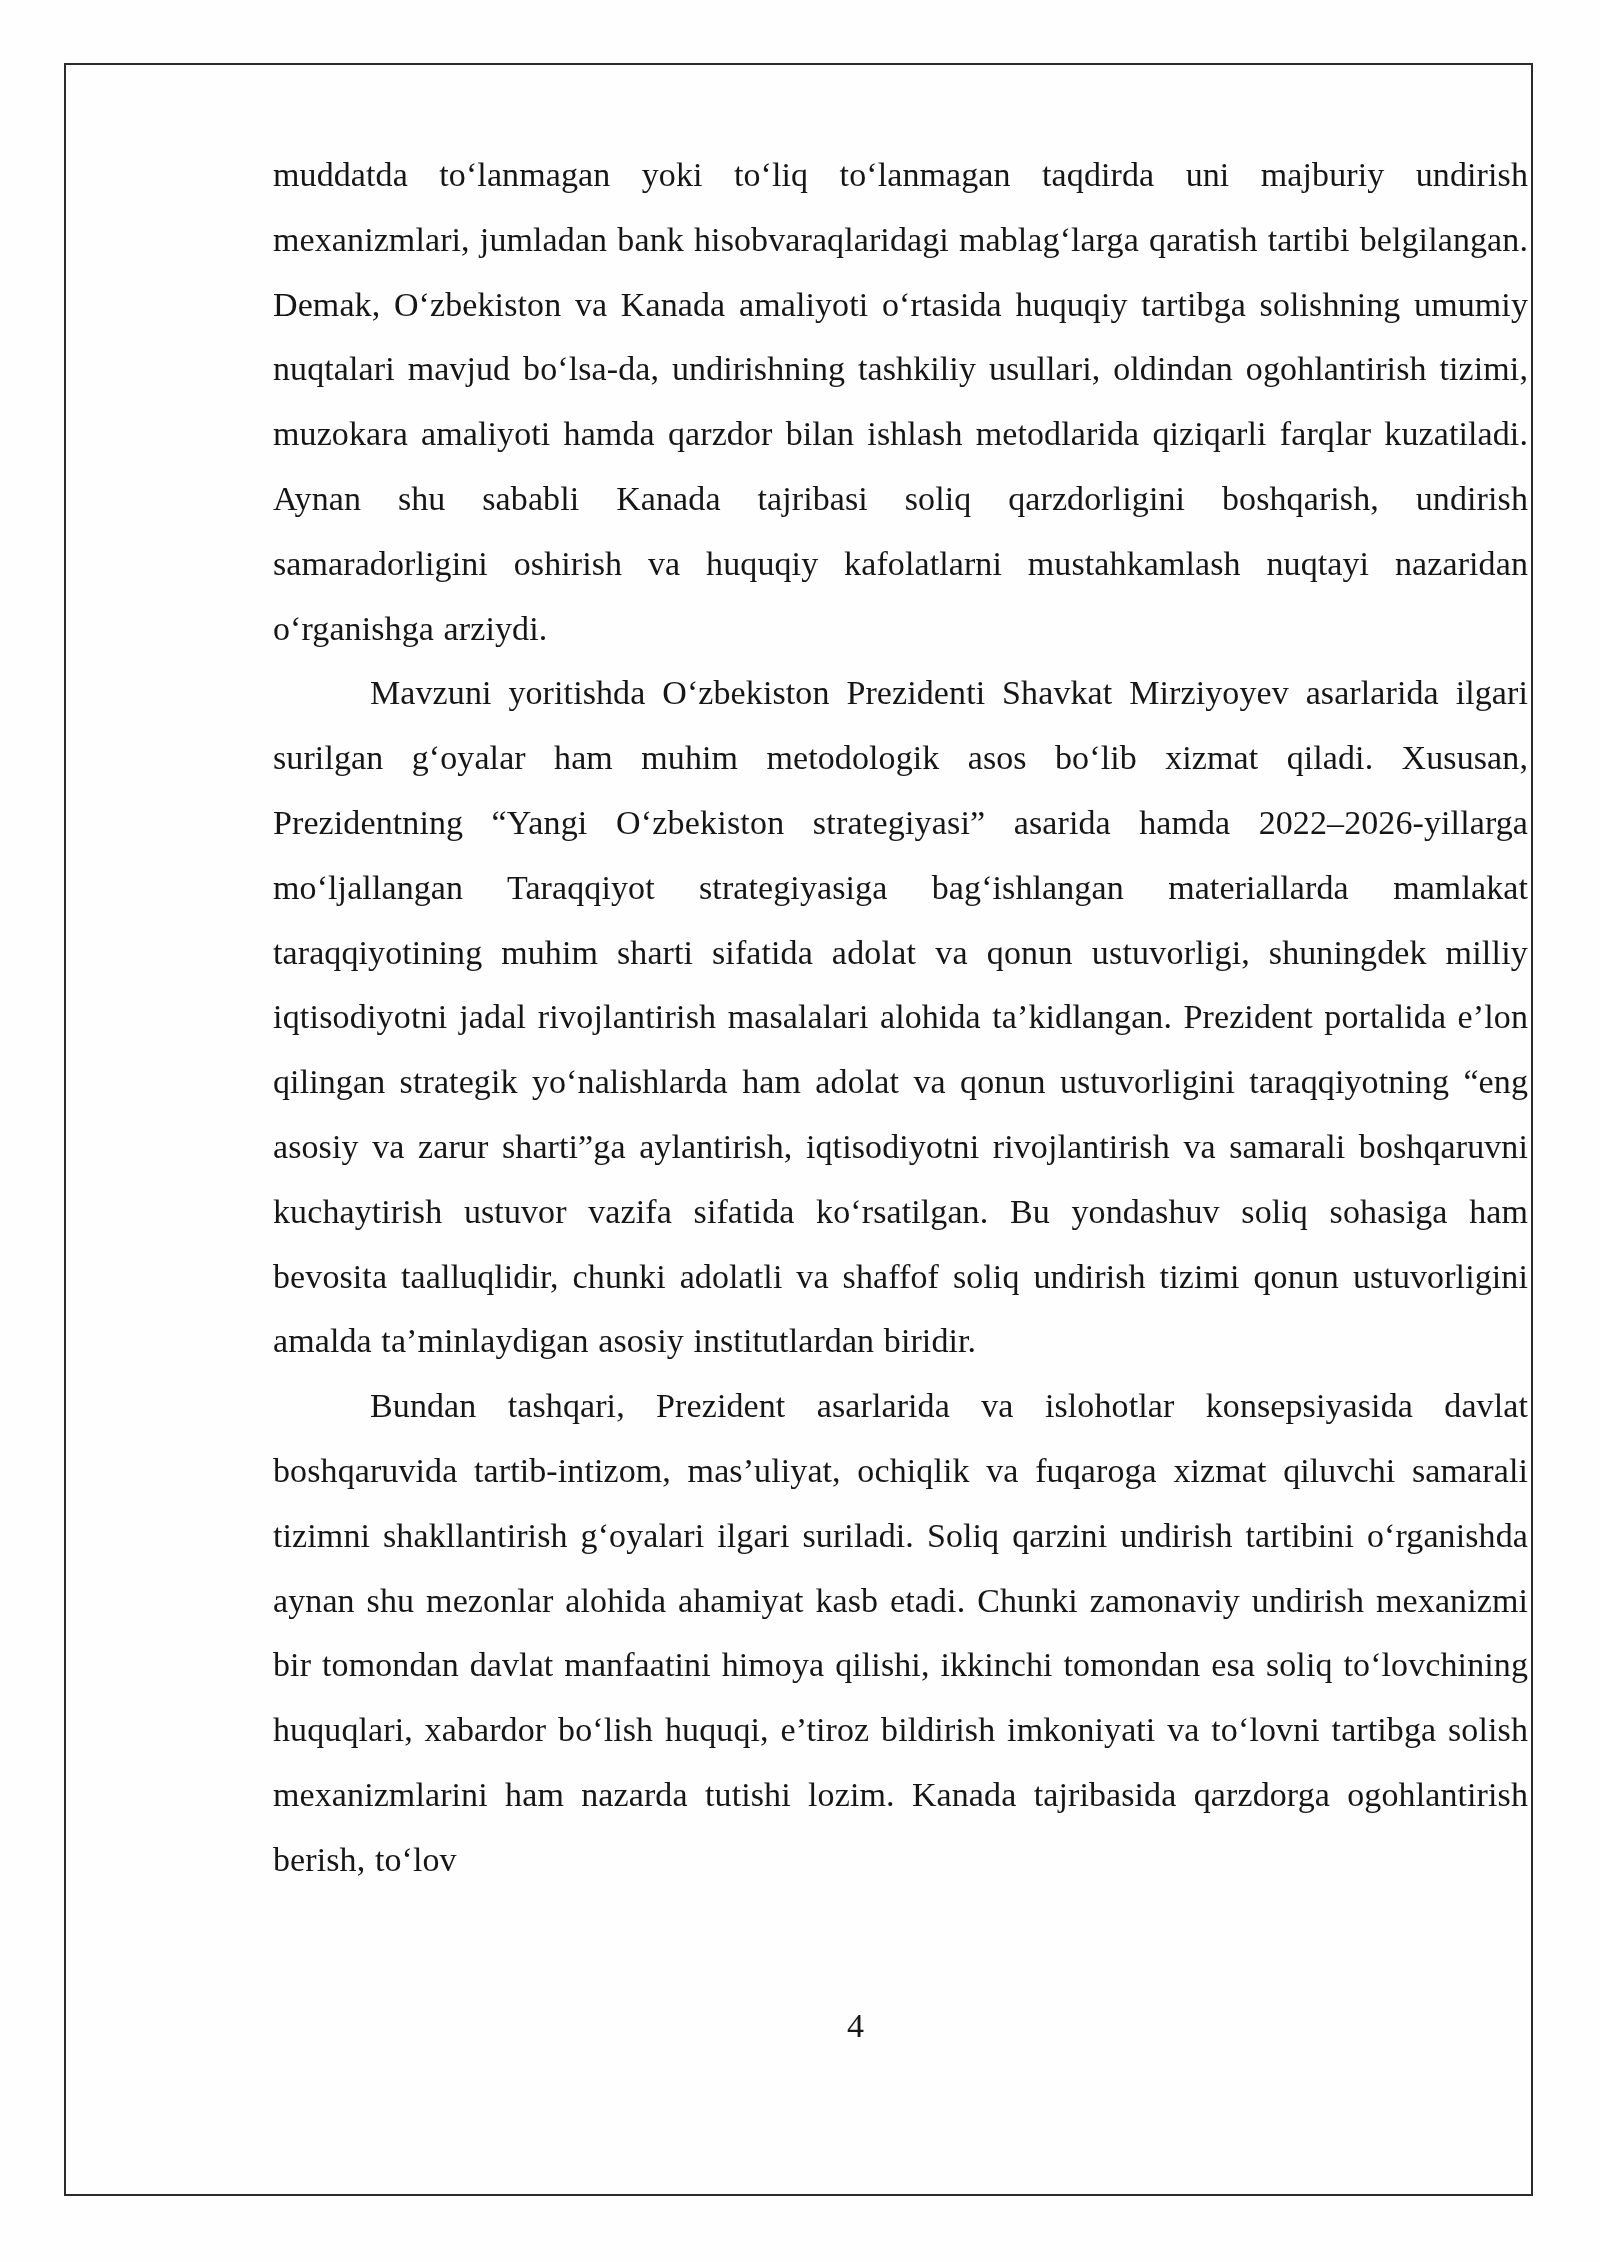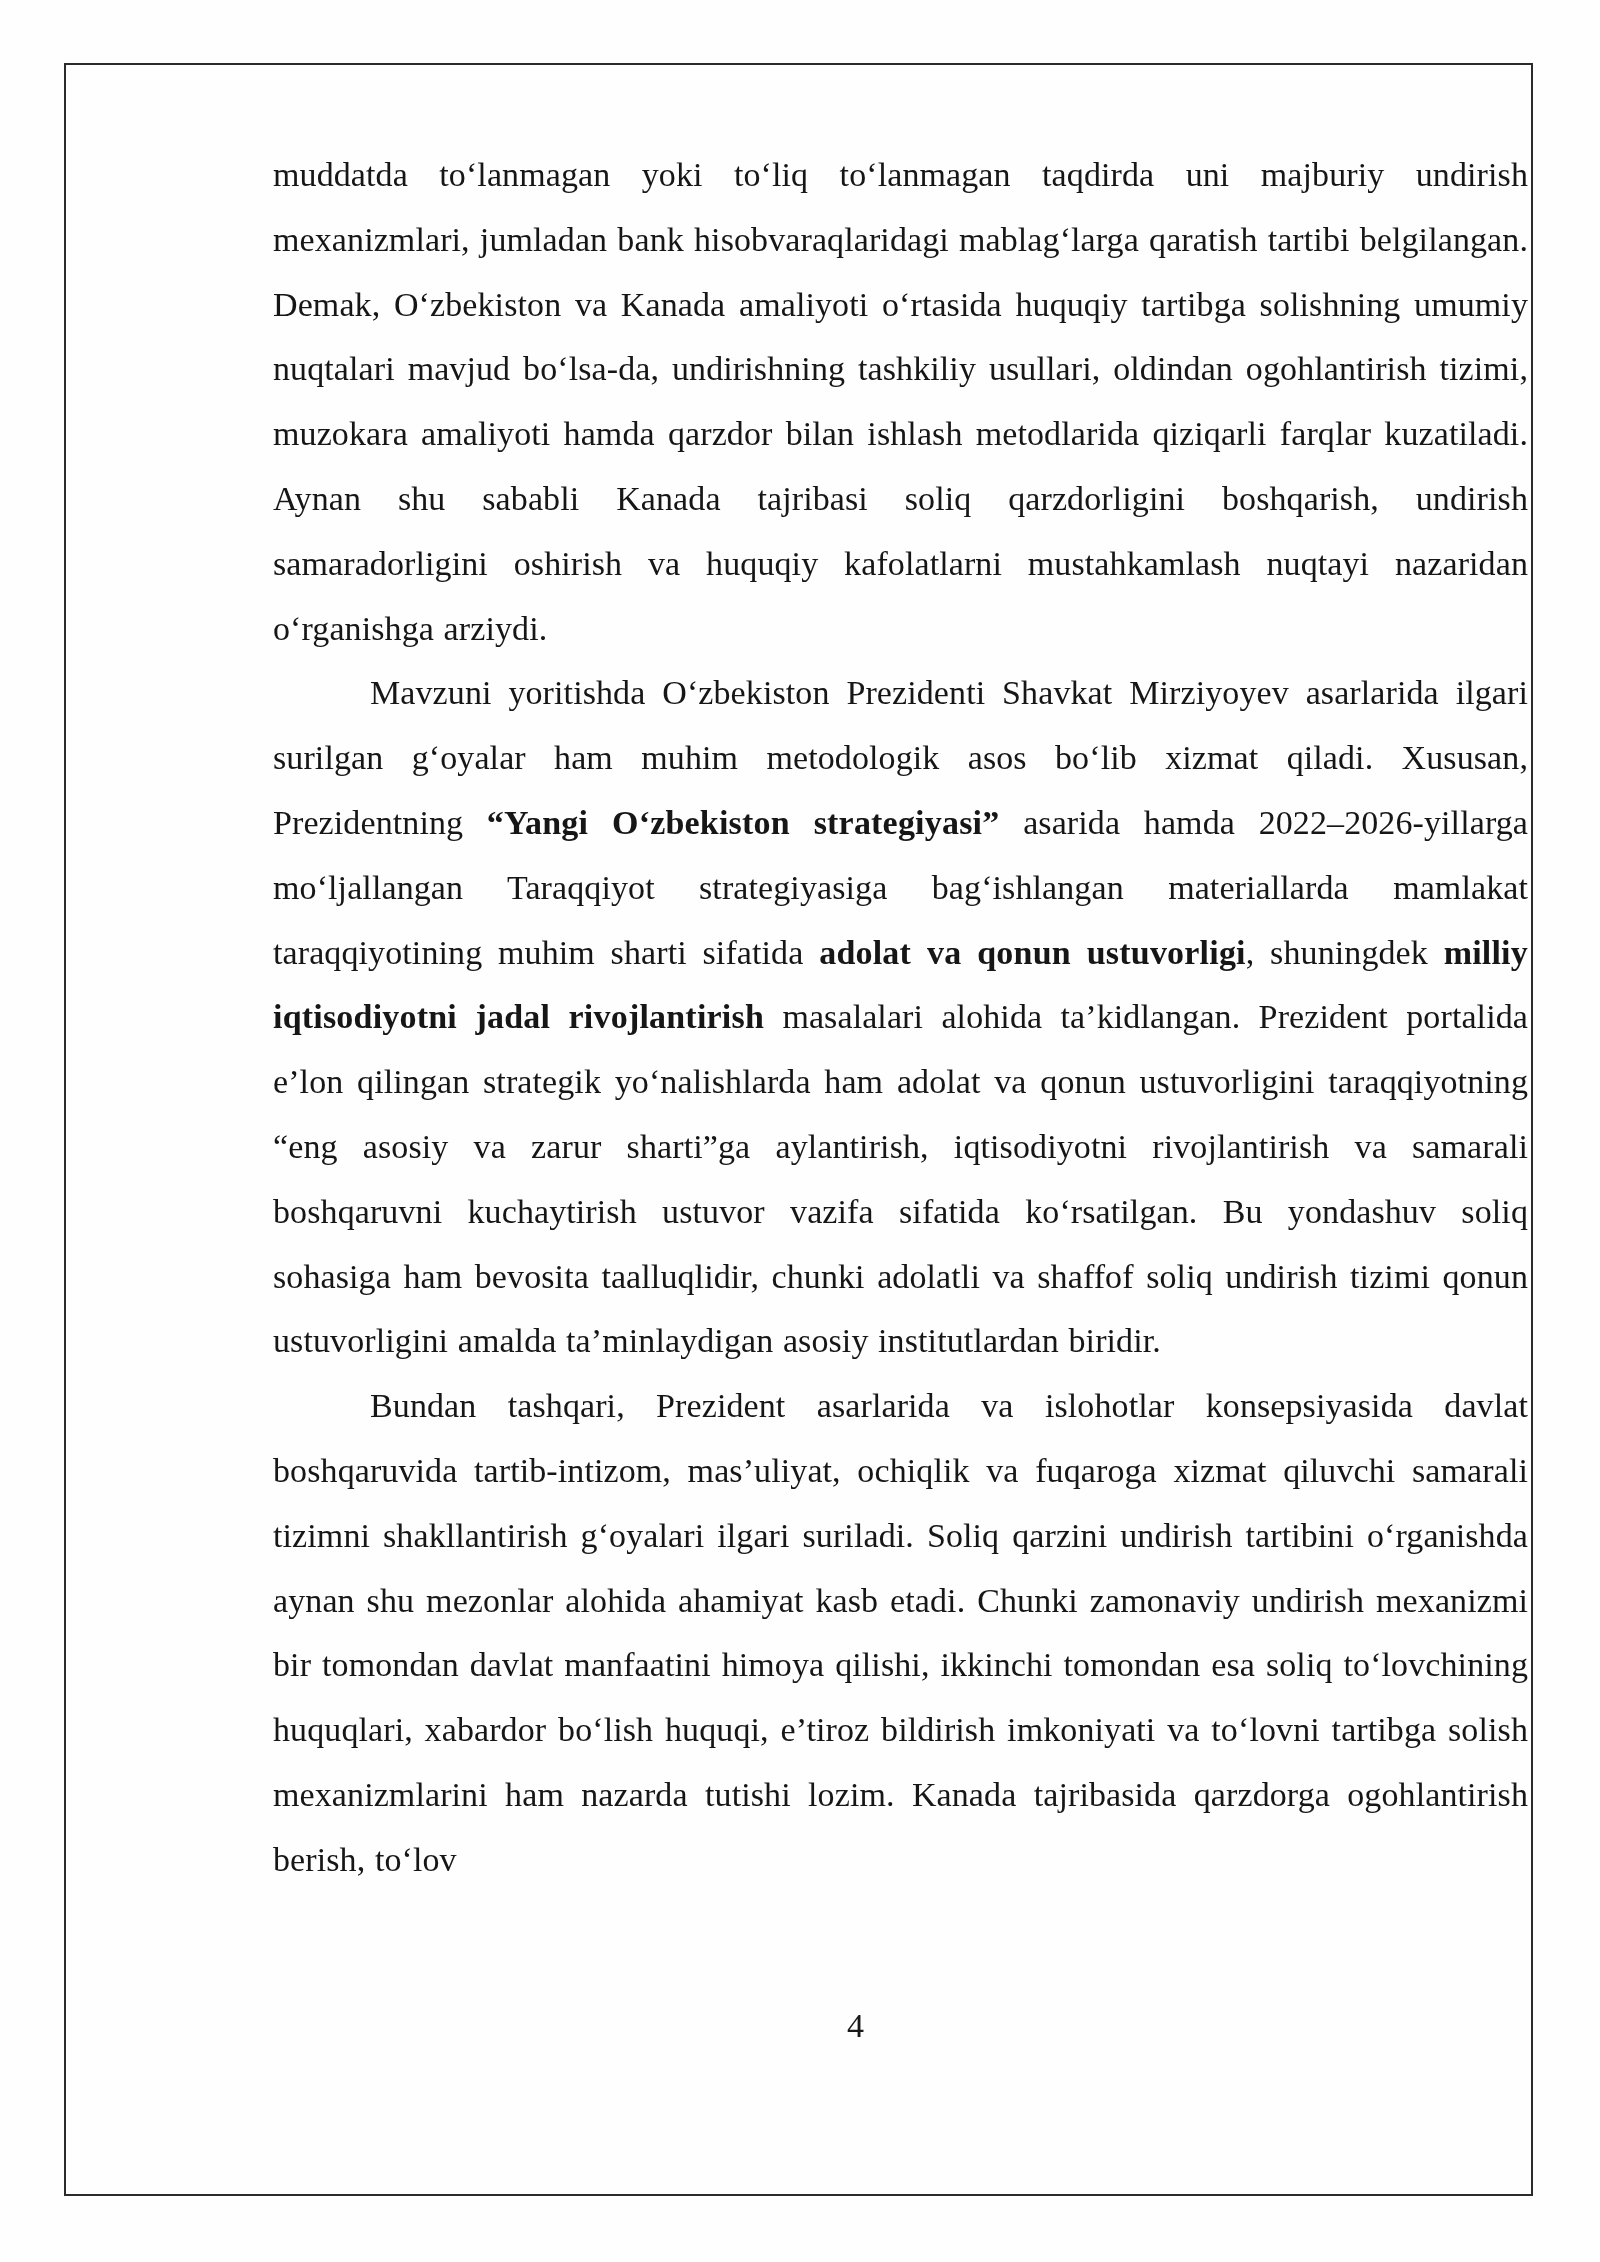--- a/index.html
+++ b/index.html
@@ -39,21 +39,21 @@
     line-height: 64.8px;
     text-align: justify;
     letter-spacing: 0.1px;
     word-spacing: 1px;
     color: #161616;
   }
   .para.indented {
     text-indent: 97px;
   }
   .para b {
-    font-weight: bold;
+    font-weight: normal;
     letter-spacing: 0.2px;
   }
   .page-number {
     position: absolute;
     left: 228px;
     top: 2006px;
     width: 1255px;
     text-align: center;
     font-size: 34px;
     line-height: 40px;

